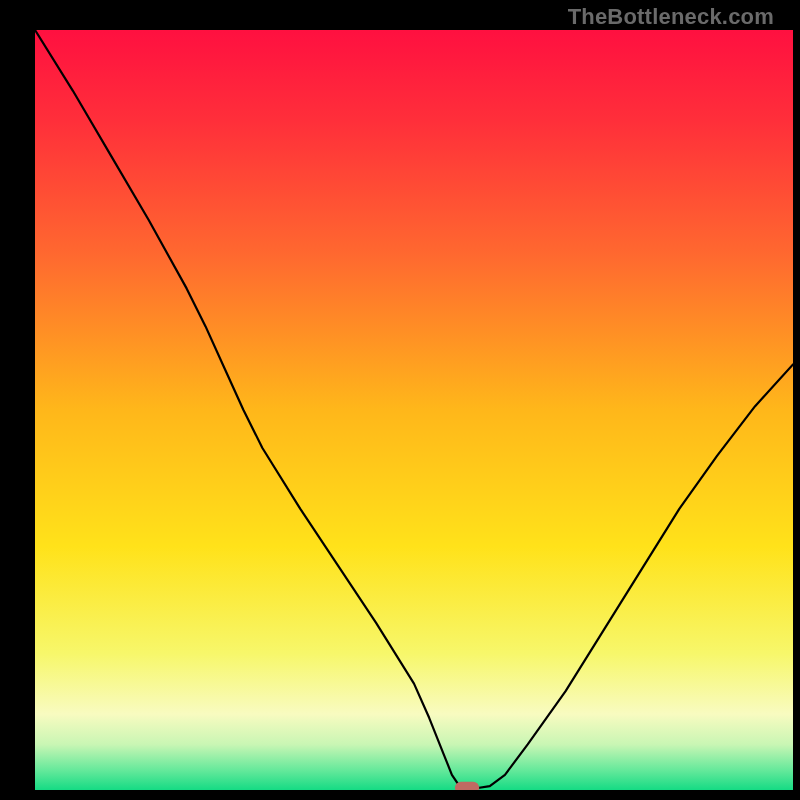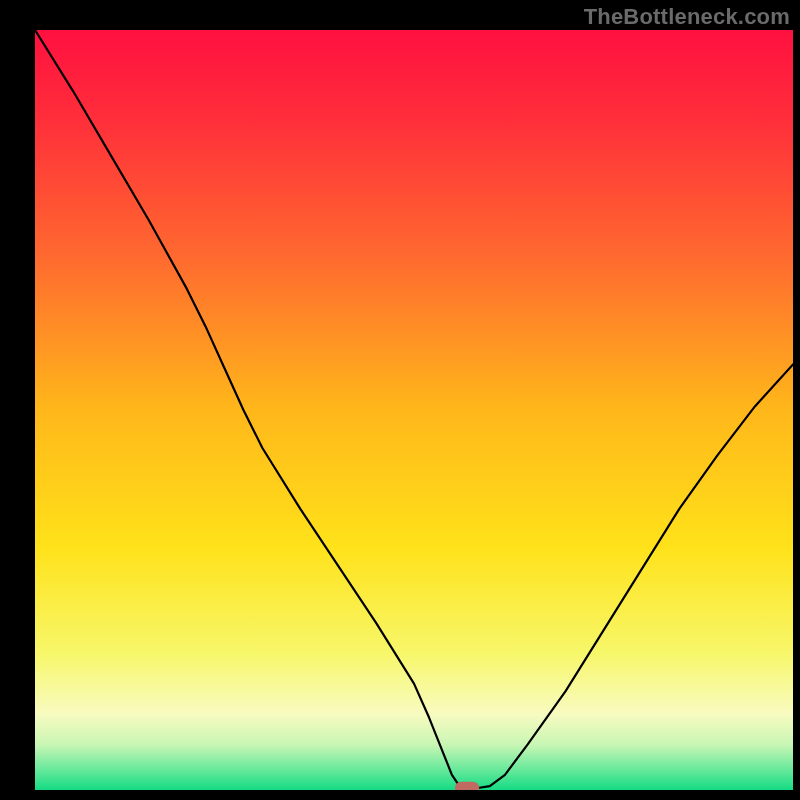--- a/index.html
+++ b/index.html
@@ -13,21 +13,21 @@
   }
   .frame {
     position: relative;
     width: 800px;
     height: 800px;
     background: #000;
   }
   .watermark {
     position: absolute;
     top: 4px;
-    right: 10px;
+    right: 26px;
     color: #6a6a6a;
     font-size: 22px;
     font-weight: 600;
     letter-spacing: 0.2px;
     user-select: none;
   }
   
   .plot {
     position: absolute;
     left: 35px;

